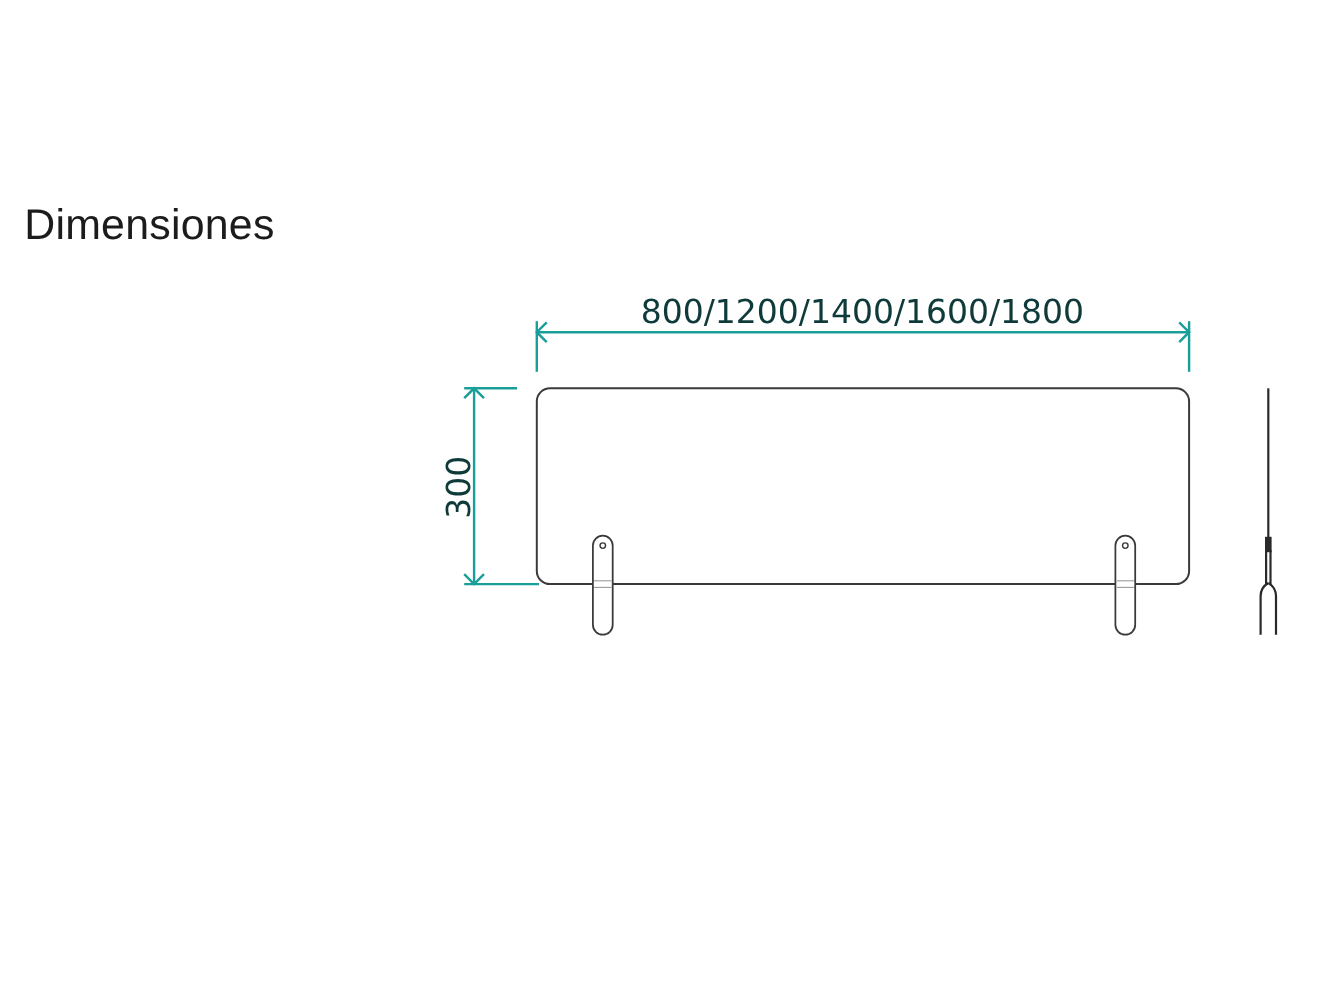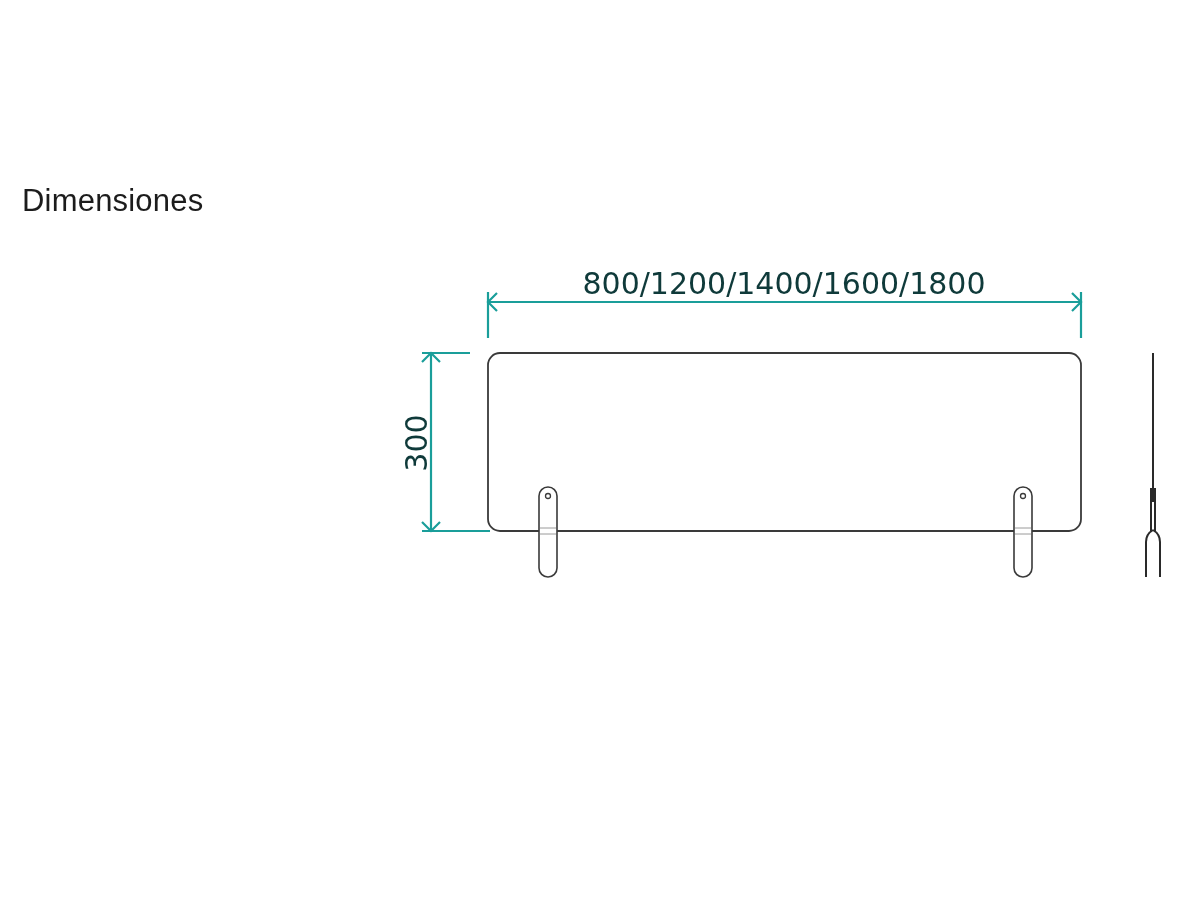--- a/index.html
+++ b/index.html
@@ -12,21 +12,21 @@
       width: 1200px;
       height: 900px;
       overflow: hidden;
       background: #ffffff;
     }
     .title {
       position: absolute;
       left: 22px;
       top: 183px;
       font-family: "Liberation Sans", sans-serif;
-      font-size: 31px;
+      font-size: 39px;
       font-weight: 400;
       color: #1c1c1c;
       letter-spacing: 0.2px;
       margin: 0;
     }
     svg.drawing {
       position: absolute;
       left: 0;
       top: 0;
     }

